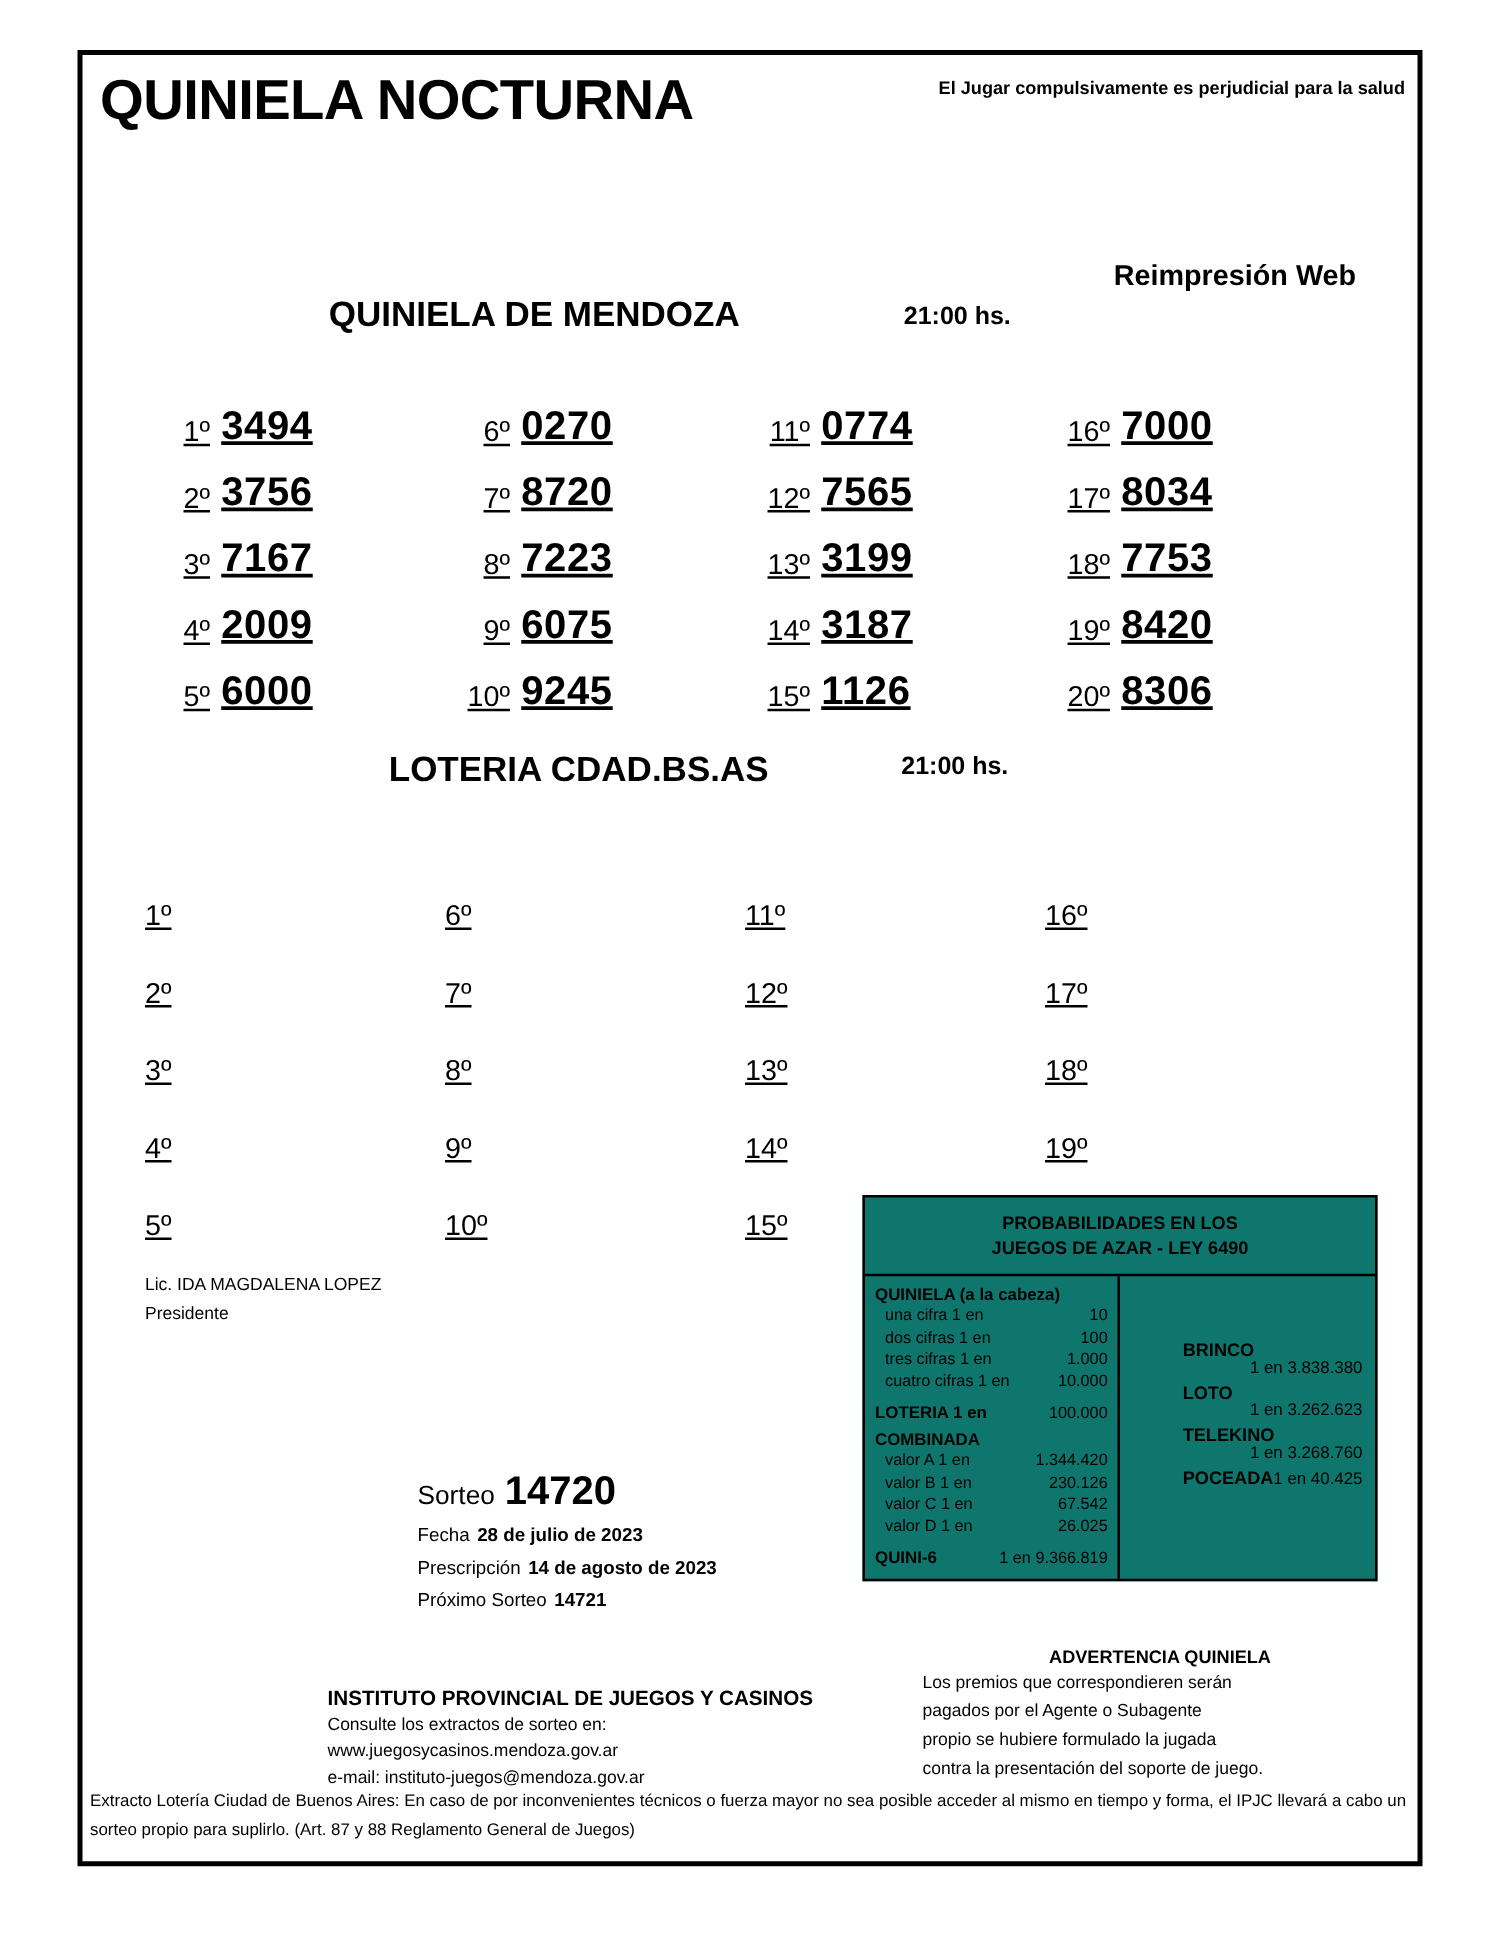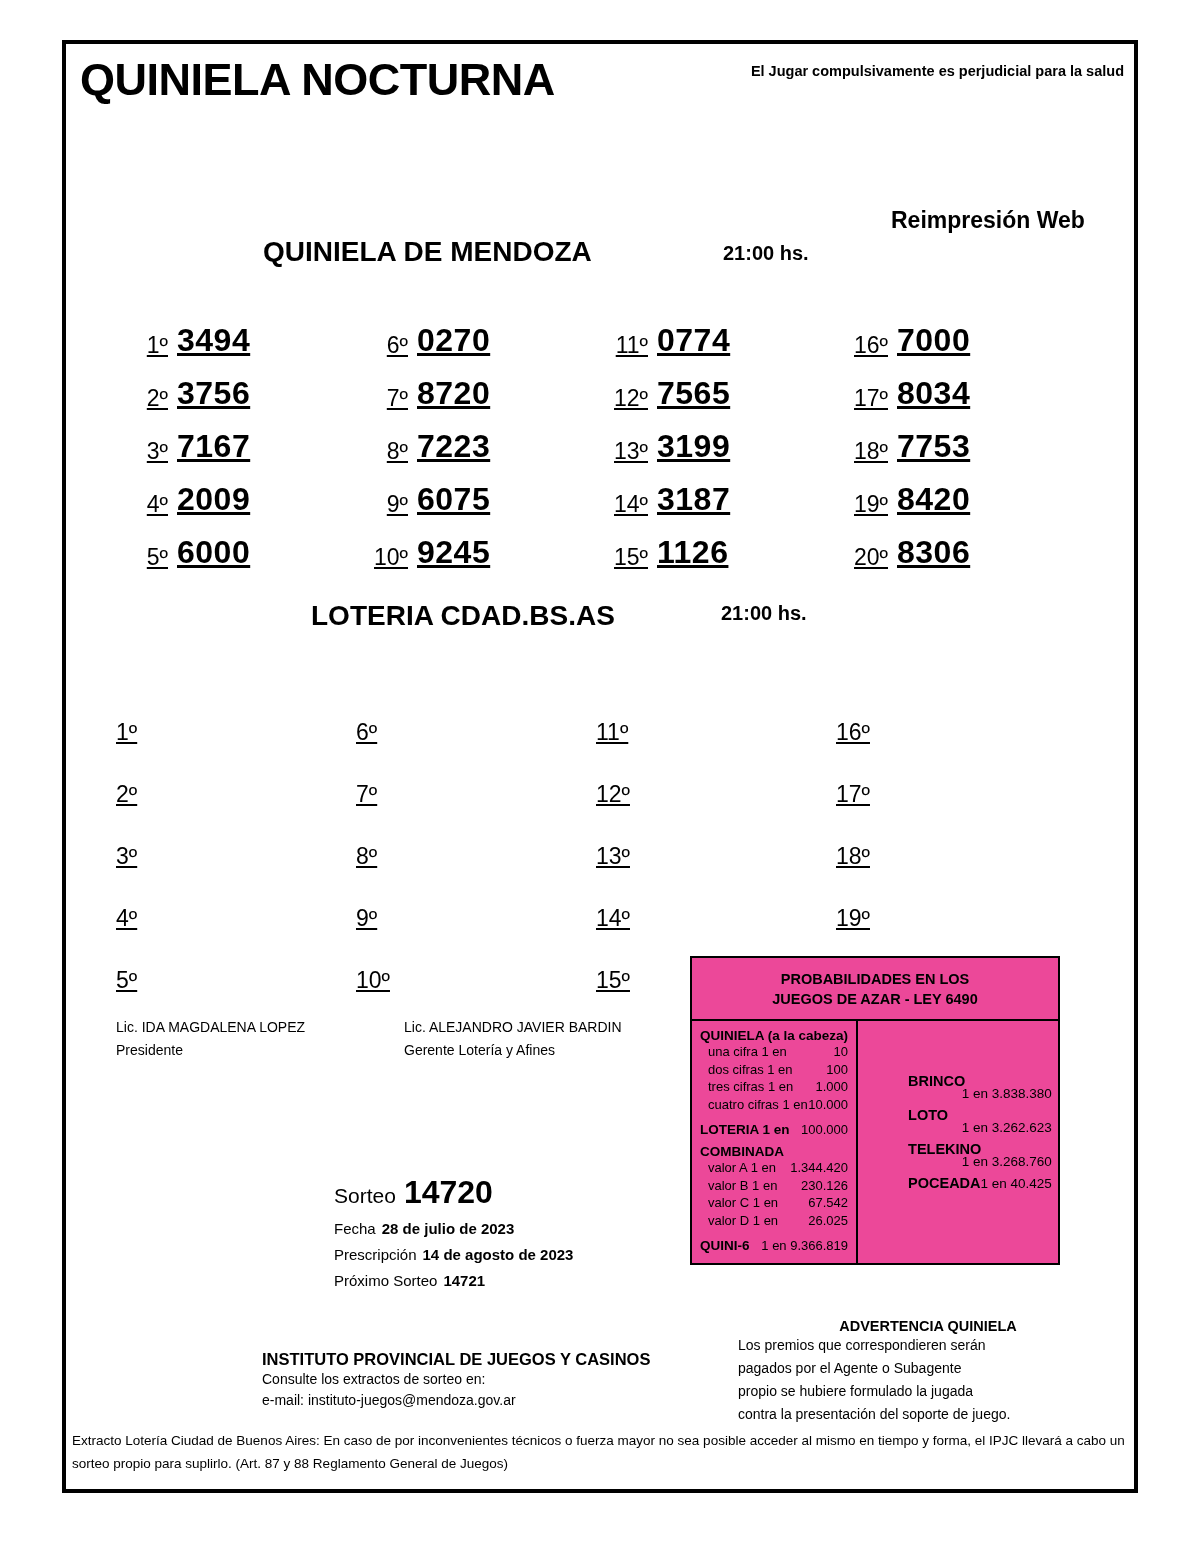--- a/index.html
+++ b/index.html
@@ -140,24 +140,24 @@
     margin-top: 9px;
     white-space: nowrap;
   }
   .meta-line b { font-weight: bold; margin-left: 6px; }
 
   
   .prob-box {
     position: absolute;
     left: 624px;
     top: 912px;
-    width: 370px;
+    width: 412px;
     border: 2px solid #000;
     box-sizing: border-box;
-    background: #ec4899;
+    background: #0f766e;
   }
   .prob-head {
     border-bottom: 2px solid #000;
     text-align: center;
     font-size: 14.5px;
     font-weight: bold;
     line-height: 20px;
     padding: 11px 0 10px;
   }
   .prob-body {
@@ -442,24 +442,20 @@
           </div>
           <div class="cell">
             <span class="ord">20º</span>
           </div>
         </div>
       </div>
 
     <div class="sig" style="left:50px; top:972px;">
       <div>Lic. IDA MAGDALENA LOPEZ</div>
       <div>Presidente</div>
-    </div>
-    <div class="sig" style="left:338px; top:972px;">
-      <div>Lic. ALEJANDRO JAVIER BARDIN</div>
-      <div>Gerente Lotería y Afines</div>
     </div>
 
     <div class="sorteo-block">
       <div class="sorteo-line">
         <span>Sorteo</span><span class="big">14720</span>
       </div>
       <div class="meta-line">
         <span>Fecha</span><b>28 de julio de 2023</b>
       </div>
       <div class="meta-line">
@@ -541,20 +537,21 @@
               <div class="g-name">POCEADA</div>
               <div class="g-val">1 en 40.425</div>
             </div>
           </div>
       </div>
     </div>
 
     <div class="instituto">
       <div class="inst-title">INSTITUTO PROVINCIAL DE JUEGOS Y CASINOS</div>
       <div class="inst-line">Consulte los extractos de sorteo en:</div>
+      <div class="inst-line">www.juegosycasinos.mendoza.gov.ar</div>
       <div class="inst-line">e-mail:  instituto-juegos@mendoza.gov.ar</div>
     </div>
 
     <div class="advert">
       <div class="adv-title">ADVERTENCIA QUINIELA</div>
       <div class="adv-line">Los premios que correspondieren serán</div>
       <div class="adv-line">pagados por el Agente o Subagente</div>
       <div class="adv-line">propio se hubiere formulado la jugada</div>
       <div class="adv-line">contra la presentación del soporte de juego.</div>
     </div>

